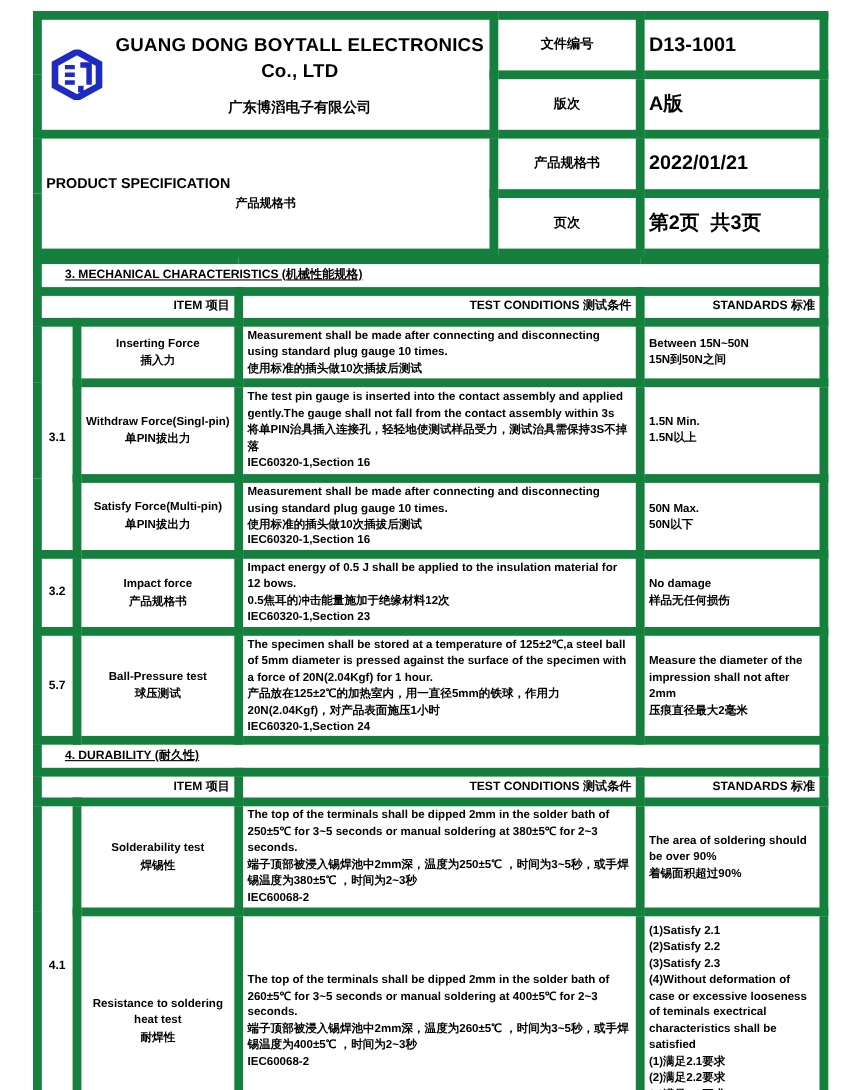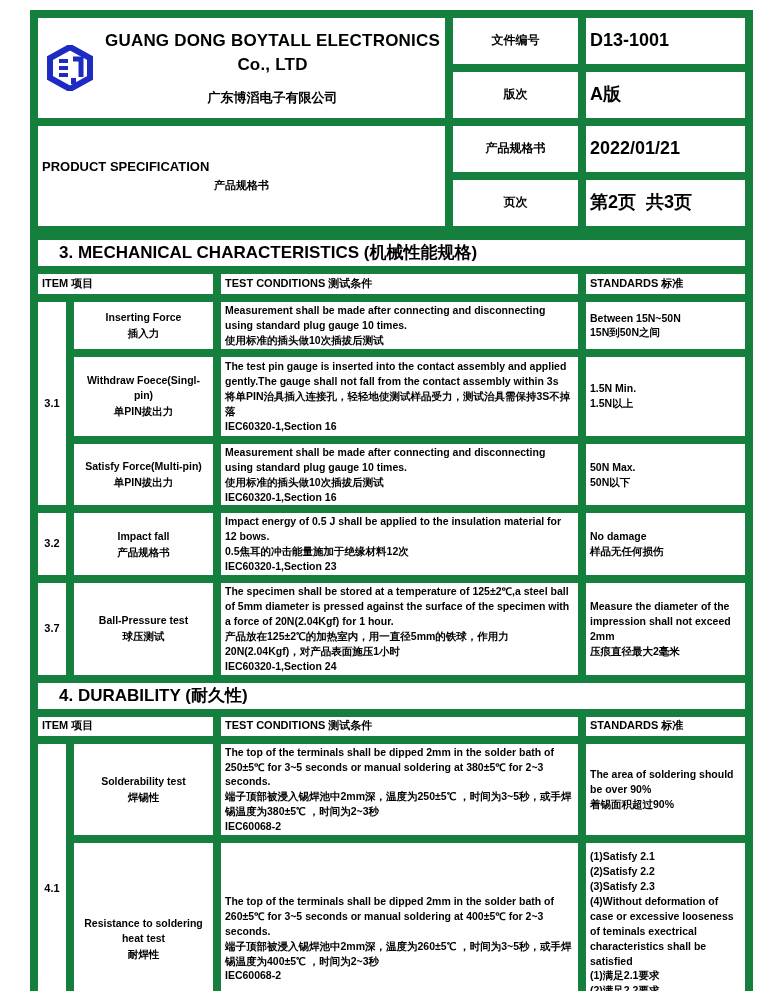--- a/index.html
+++ b/index.html
@@ -14,22 +14,22 @@
   .logo-cell { text-align: center; vertical-align: middle; }
   .company-wrap { display: flex; align-items: center; justify-content: flex-start; gap: 10px; padding-left: 4px; }
   .company-text { flex: 1; text-align: center; }
   .company-en { font-size: 17px; letter-spacing: .2px; }
   .company-zh { font-size: 13px; margin-top: 12px; }
   .doc-title-en { font-size: 13px; text-align: left; }
   .doc-title-zh { font-size: 11px; text-align: center; margin-top: 2px; }
   .meta-label { text-align: center; font-size: 12px; }
   .meta-value { text-align: left; font-size: 18px; white-space: pre; }
   
-  .section-title { font-size: 17px; padding-left: 21px; }
-  .col-head { text-align: left; font-size: 11px; }
+  .section-title { font-size: 11px; padding-left: 21px; text-decoration: underline; }
+  .col-head { text-align: right; font-size: 11px; }
   .num { text-align: center; font-size: 11px; margin-left: 30px; }
   .item { text-align: center; margin-top: 24px; }
   .item .zh { margin-top: 1px; }
   .cond, .std { white-space: pre-line; vertical-align: middle; } .h28 td { height: 28px; }
   tr.r48 { height: 48px; } tr.r87 { height: 87px; } tr.r67 { height: 67px; }
   tr.r56 { height: 56px; } tr.r95 { height: 95px; } tr.r27 { height: 27px; }
   tr.r92 { height: 92px; } tr.r199 { height: 199px; }
   tr.r29 { height: 29px; }
   svg.logo { display: block; }
 </style>
@@ -110,21 +110,21 @@
         <div class="zh">插入力</div>
       </td>
       <td class="cond">Measurement shall be made after connecting and disconnecting using standard plug gauge 10 times.
 使用标准的插头做10次插拔后测试</td>
       <td class="std">Between 15N~50N
 15N到50N之间</td>
     </tr>
 
     <tr class="r87">
       <td class="item">
-        <div>Withdraw Foece(Singl-pin)</div>
+        <div>Withdraw Force(Singl-pin)</div>
         <div class="zh">单PIN拔出力</div>
       </td>
       <td class="cond">The test pin gauge is inserted into the contact assembly and applied gently.The gauge shall not fall from the contact assembly within 3s
 将单PIN治具插入连接孔，轻轻地使测试样品受力，测试治具需保持3S不掉落
 IEC60320-1,Section 16</td>
       <td class="std">1.5N Min.
 1.5N以上</td>
     </tr>
 
     <tr class="r67">
@@ -135,40 +135,40 @@
       <td class="cond">Measurement shall be made after connecting and disconnecting using standard plug gauge 10 times.
 使用标准的插头做10次插拔后测试
 IEC60320-1,Section 16</td>
       <td class="std">50N Max.
 50N以下</td>
     </tr>
 
     <tr class="r56">
       <td class="num">3.2</td>
       <td class="item">
-        <div>Impact fall</div>
+        <div>Impact force</div>
         <div class="zh">产品规格书</div>
       </td>
       <td class="cond">Impact energy of 0.5 J shall be applied to the insulation material for 12 bows.
 0.5焦耳的冲击能量施加于绝缘材料12次
 IEC60320-1,Section 23</td>
       <td class="std">No damage
 样品无任何损伤</td>
     </tr>
 
     <tr class="r95">
-      <td class="num">3.7</td>
+      <td class="num">5.7</td>
       <td class="item">
         <div>Ball-Pressure test</div>
         <div class="zh">球压测试</div>
       </td>
       <td class="cond">The specimen shall be stored at a temperature of 125±2℃,a steel ball of 5mm diameter is pressed against the surface of the specimen with a force of 20N(2.04Kgf) for 1 hour.
 产品放在125±2℃的加热室内，用一直径5mm的铁球，作用力20N(2.04Kgf)，对产品表面施压1小时
 IEC60320-1,Section 24</td>
-      <td class="std">Measure the diameter of the impression shall not exceed 2mm
+      <td class="std">Measure the diameter of the impression shall not after 2mm
 压痕直径最大2毫米</td>
     </tr>
 
     <tr class="r29">
       <td colspan="4" class="section-title">4. DURABILITY  (耐久性)</td>
     </tr>
 
     <tr class="r27">
       <td colspan="2" class="col-head">ITEM 项目</td>
       <td class="col-head">TEST CONDITIONS 测试条件</td>

